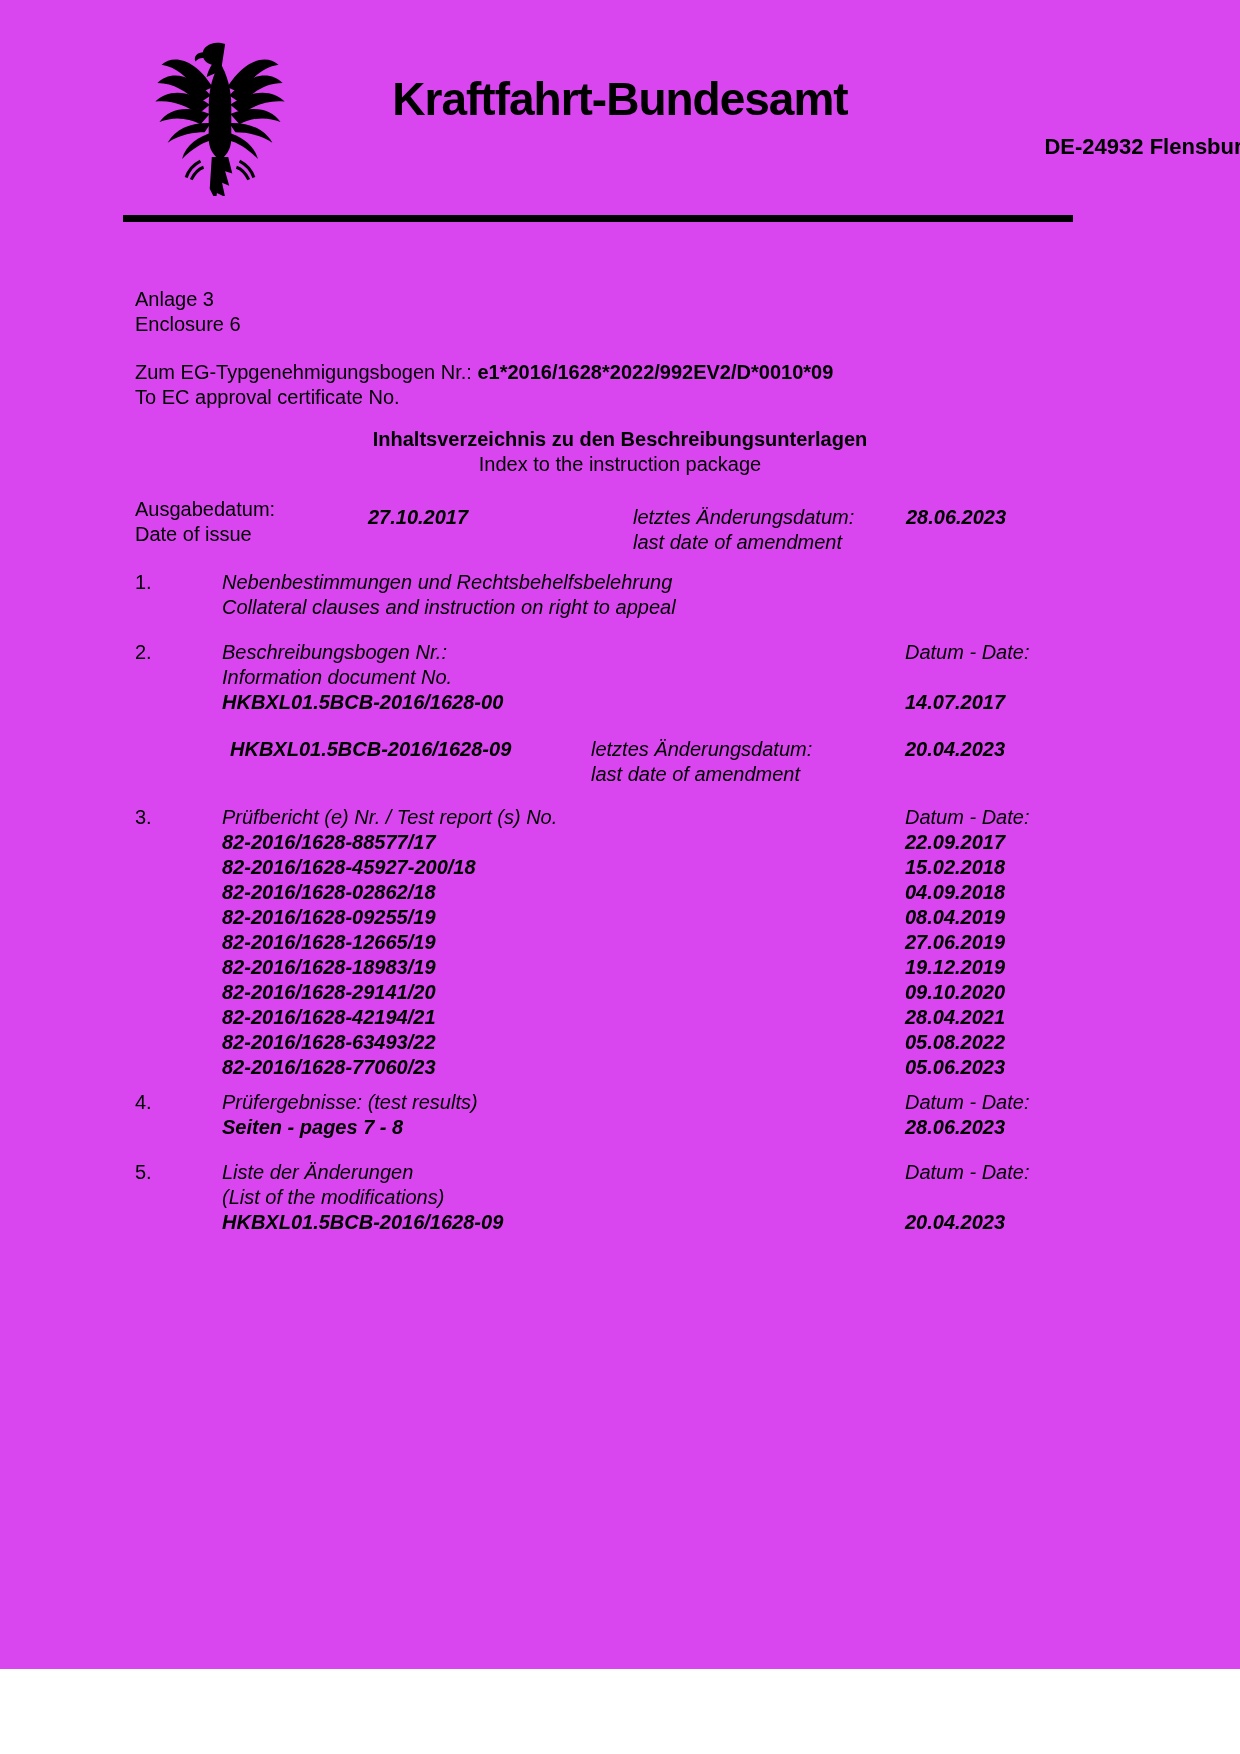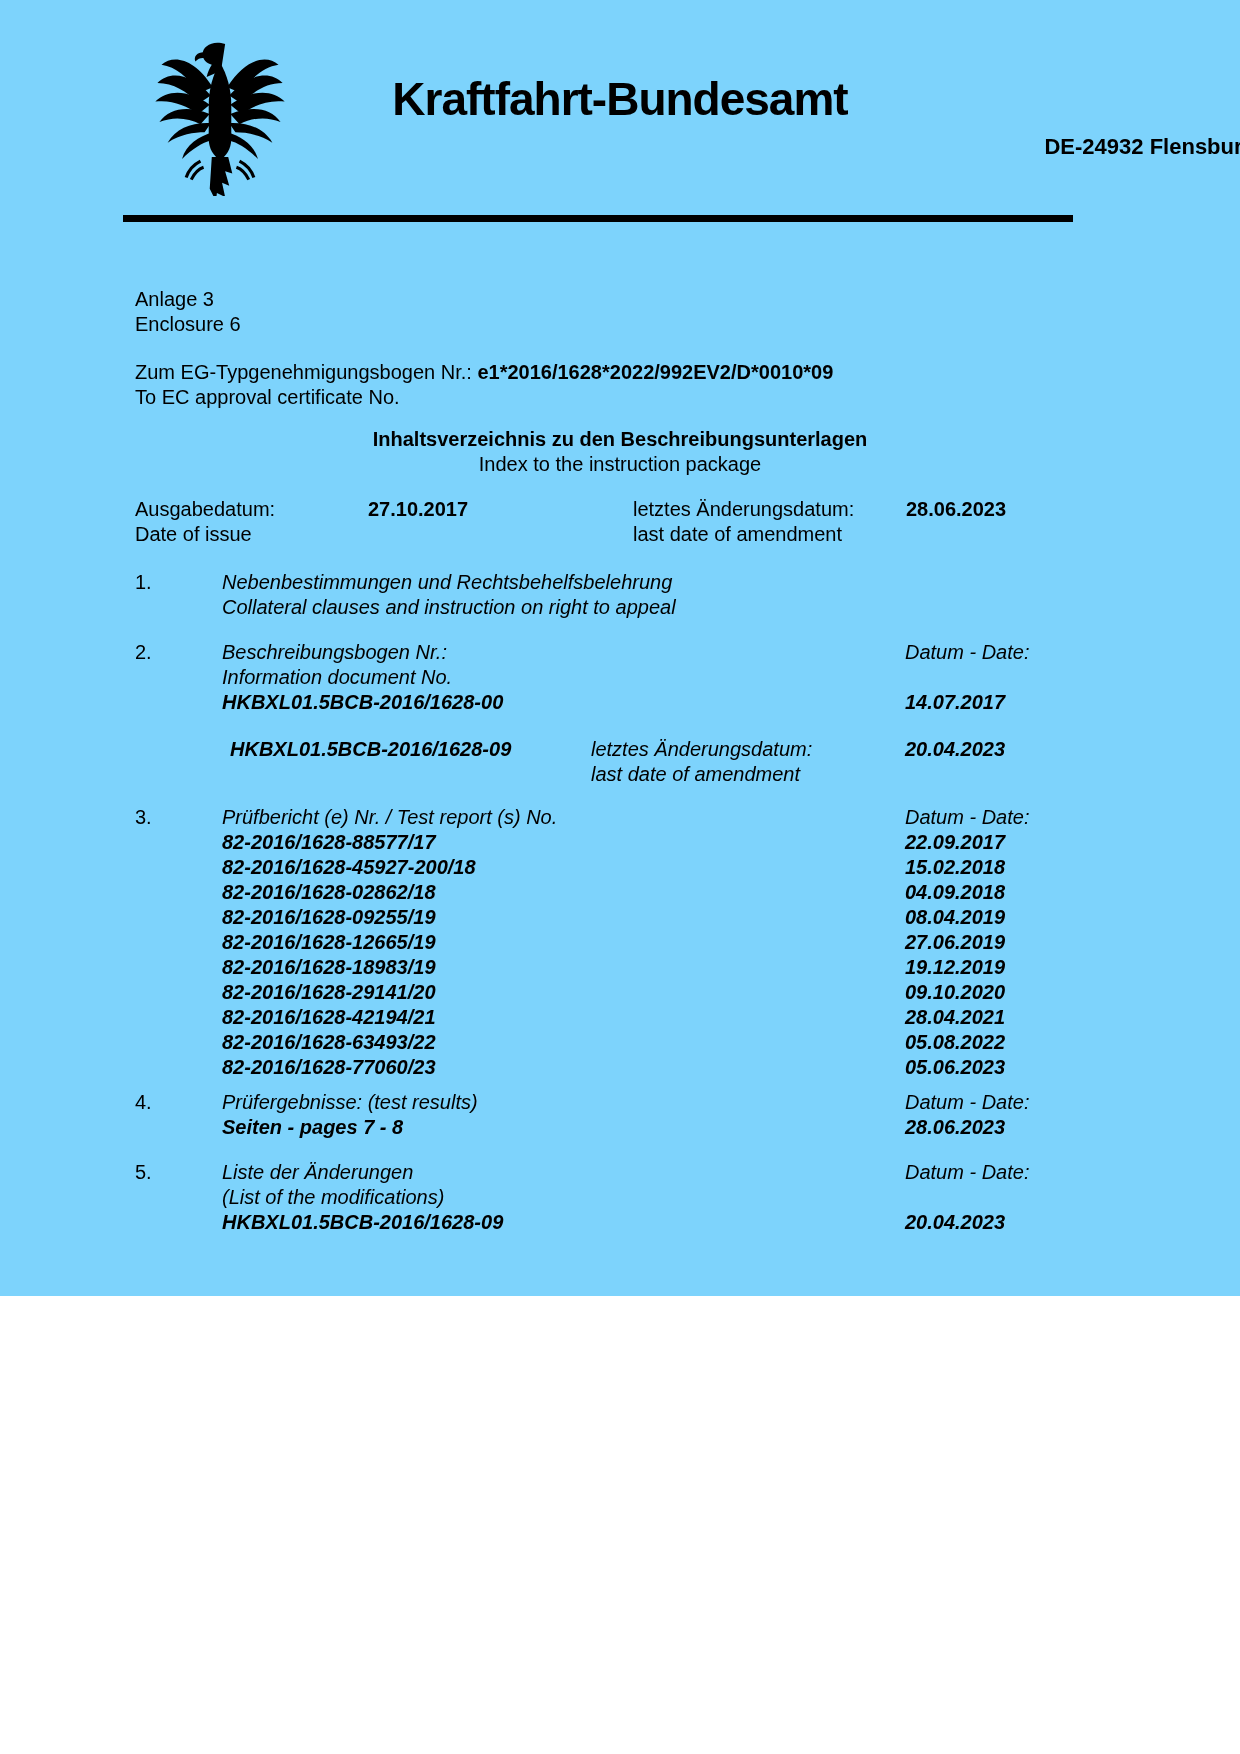--- a/index.html
+++ b/index.html
@@ -1,40 +1,40 @@
 <!DOCTYPE html>
 <html><head>
 <meta charset="utf-8">
 <style>
   html,body { margin:0; padding:0; background:#ffffff; }
   .page {
     position:relative;
-    width:1240px; height:1296px;
-    background:#7dd3fc; color:#000;
+    width:1240px; height:1669px;
+    background:#d946ef; color:#000;
     font-family:"Liberation Sans", sans-serif;
     font-size:20px; line-height:25px;
     overflow:hidden;
   }
   .b { font-weight:bold; }
   
   .eagle { position:absolute; left:153px; top:40px; }
   .agency-name {
     position:absolute; top:74px; left:0; width:100%;
     text-align:center; font-size:46px; font-weight:bold;
     letter-spacing:-1px; line-height:1.1;
   }
   .agency-loc {
     position:absolute; top:134px; left:16px; width:100%;
     text-align:right; font-size:22px; font-weight:bold;
   }
   .rule { position:absolute; top:215px; left:123px; width:950px; height:7px; background:#000; }
   
   .content { position:absolute; left:135px; top:287px; width:970px; }
   .line { position:relative; min-height:25px; }
-  .abs { position:absolute; top:0; }
+  .abs { position:absolute; top:8px;font-style:italic; }
   .c1 { left:233px; } 
   .c2 { left:498px; } 
   .c3 { left:771px; } 
   .block-ref   { margin-top:23px; }
   .block-title { margin-top:17px; text-align:center; }
   .block-issue { margin-top:20px; }
   .section { position:relative; }
   .s1 { margin-top:23px; }
   .s2 { margin-top:20px; }
   .s2b { margin-top:22px; }

